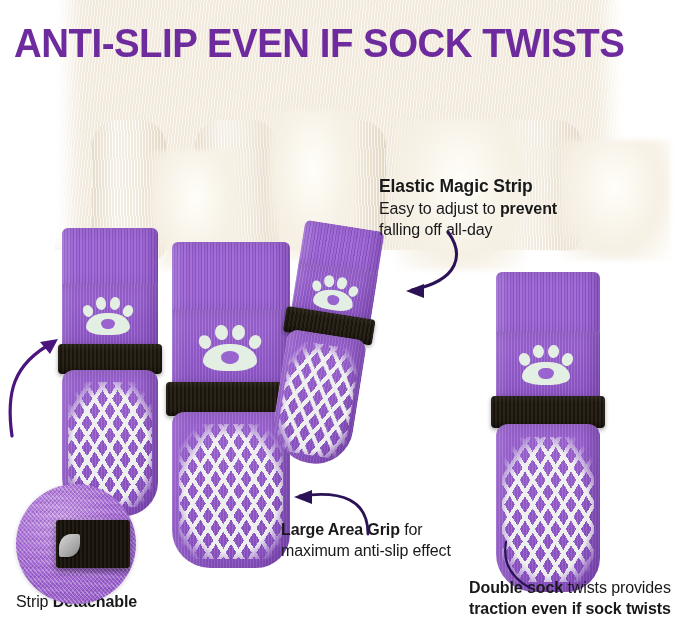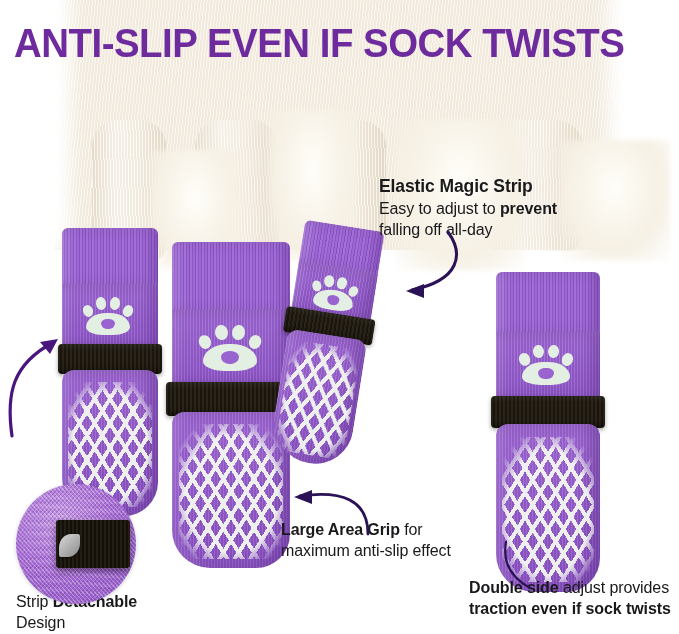--- a/index.html
+++ b/index.html
@@ -278,30 +278,29 @@
   <div class="callout" style="left:379px;top:175px;width:250px;">
     <div class="c-title">Elastic Magic Strip</div>
     <div class="c-body">
       <span>Easy to adjust to </span><b>prevent</b><br>
       <span>falling off all-day</span>
     </div>
   </div>
 
   <div class="callout" style="left:469px;top:577px;width:215px;">
     <div class="c-mixed">
-      <b>Double side</b><span> adjust provides</span>
+      <b>Double sock</b><span> twists provides</span>
     </div>
     <div class="c-mixed" style="font-weight:bold;">traction even if sock twists</div>
   </div>
 
   <div class="callout" style="left:16px;top:591px;width:190px;">
     <div class="c-mixed">
       <span>Strip </span><b>Detachable</b>
     </div>
-    <div class="c-mixed">Design</div>
   </div>
 
   <div class="inset">
     <div class="vel"></div>
     <div class="peel"></div>
   </div>
 
   <svg class="arrow" style="left:0;top:320px;width:100px;height:120px;" viewBox="0 0 100 120">
     <path d="M12,116 C6,74 12,44 54,22" fill="none" stroke="#4b157e" stroke-width="3.2" stroke-linecap="round"></path>
     <path d="M58,19 L40,22 L50,34 Z" fill="#4b157e"></path>

